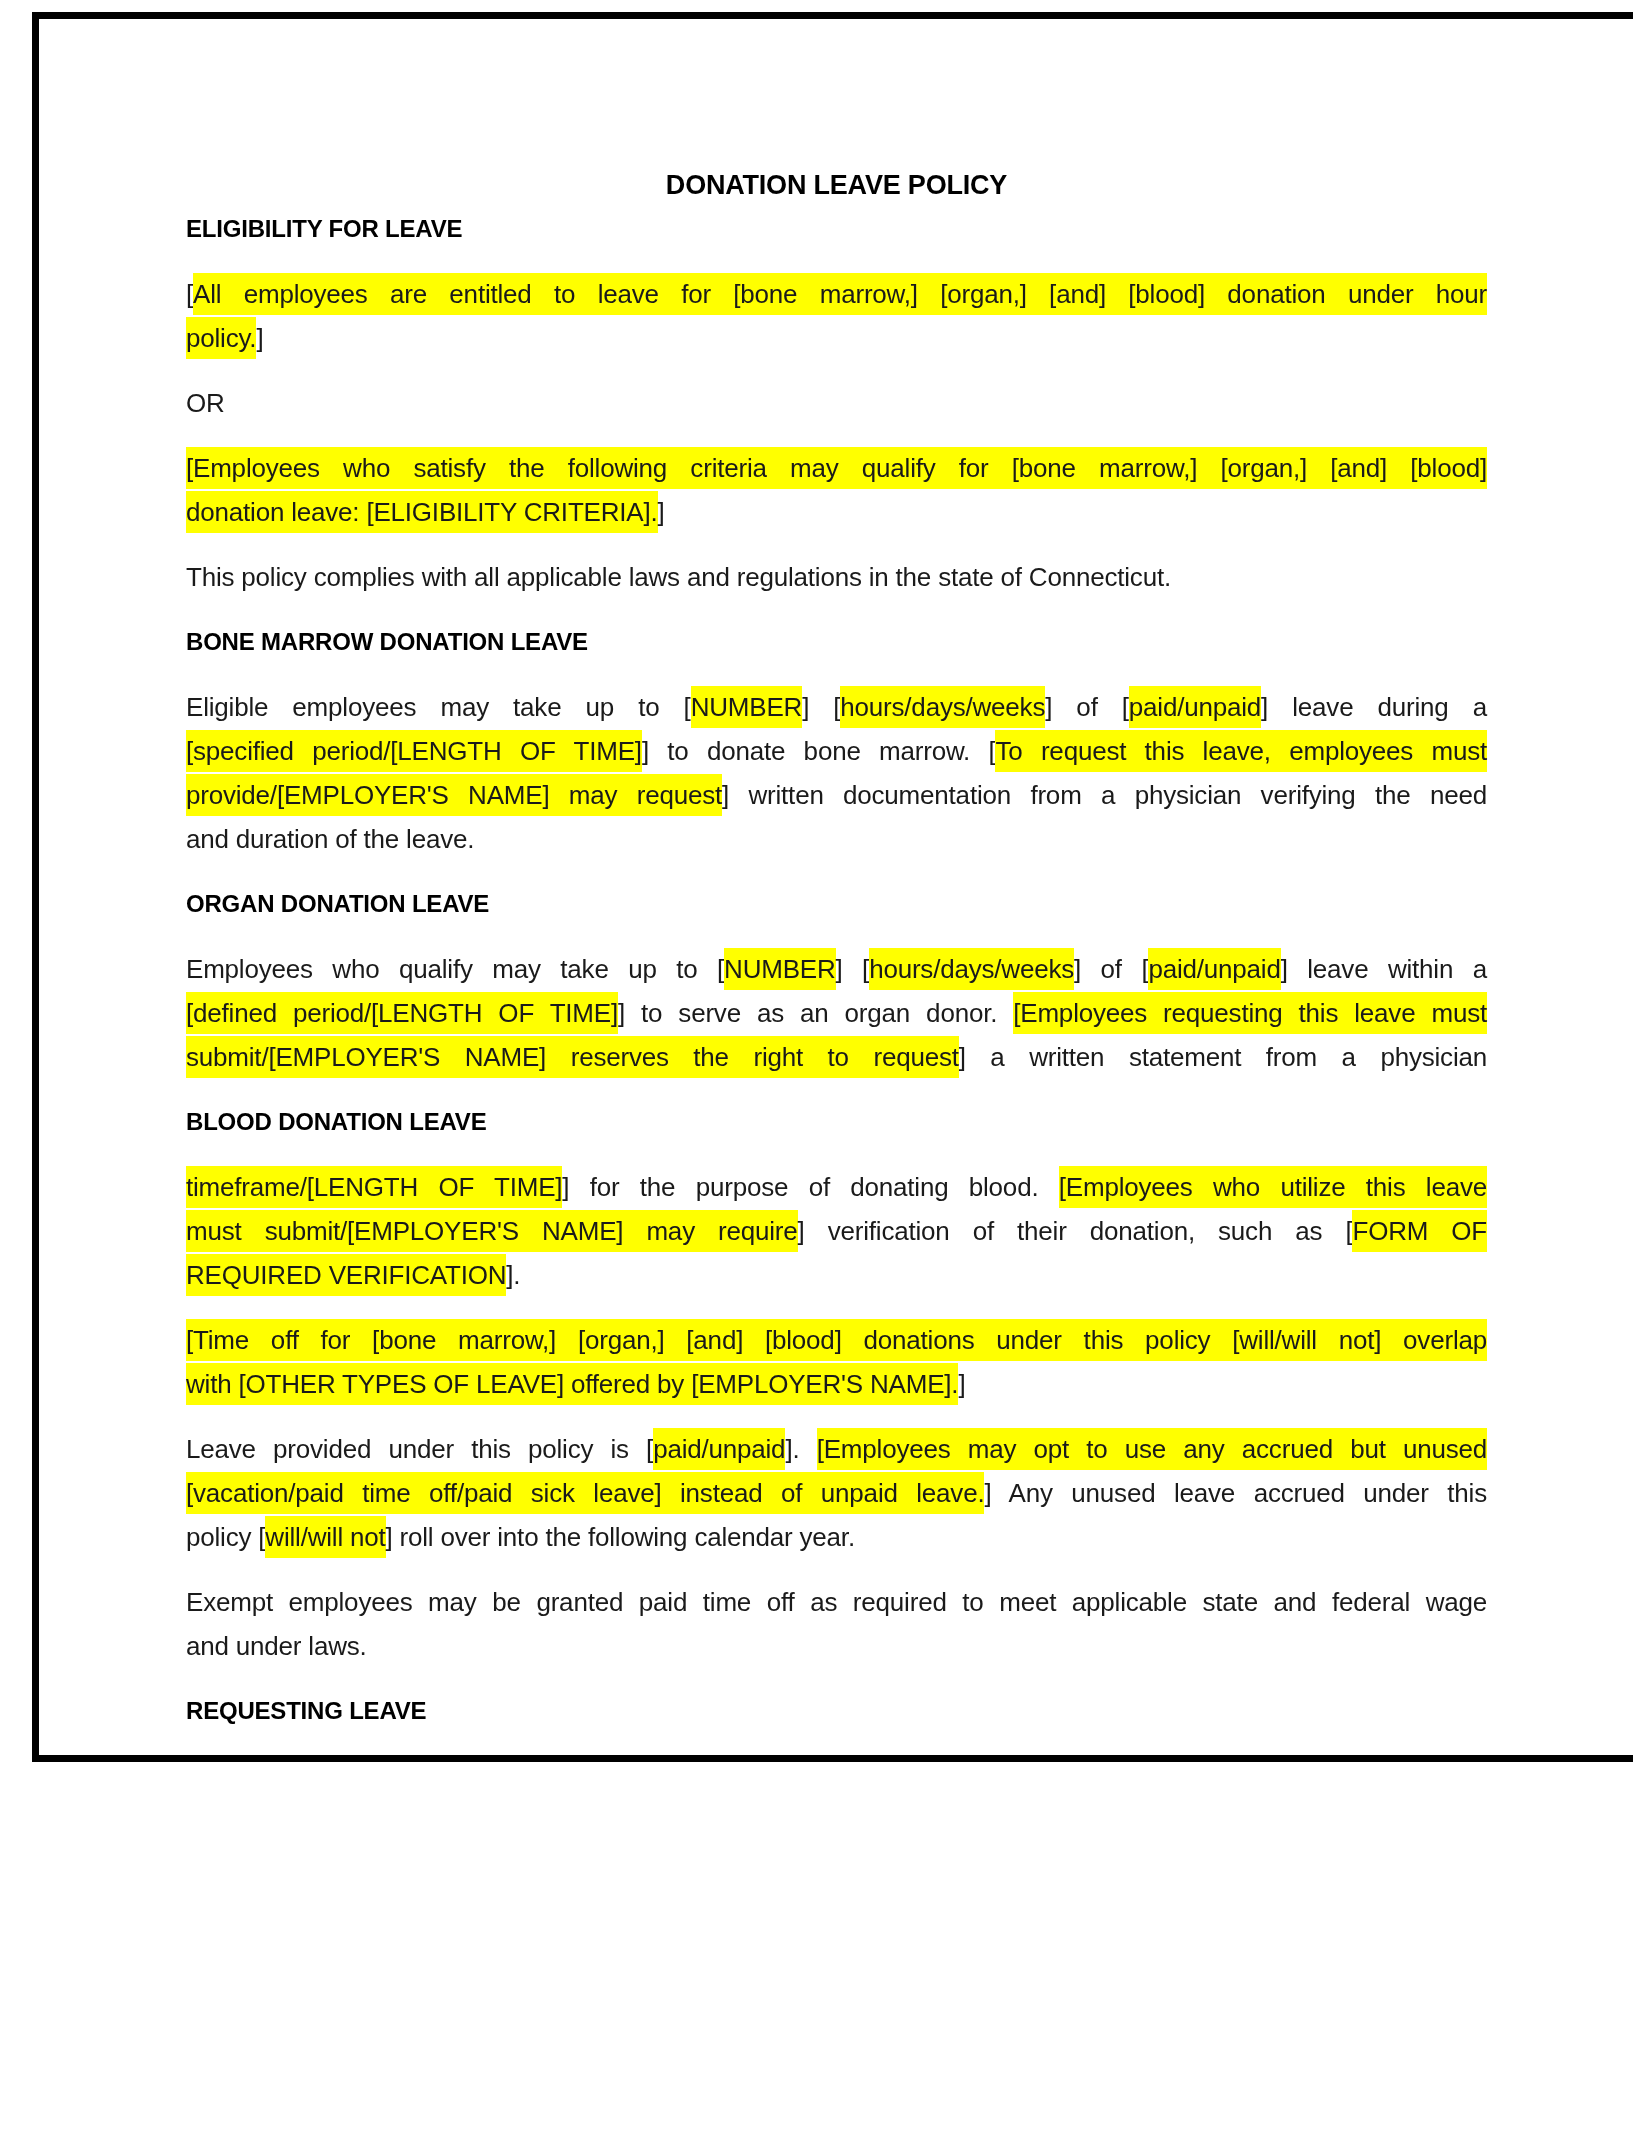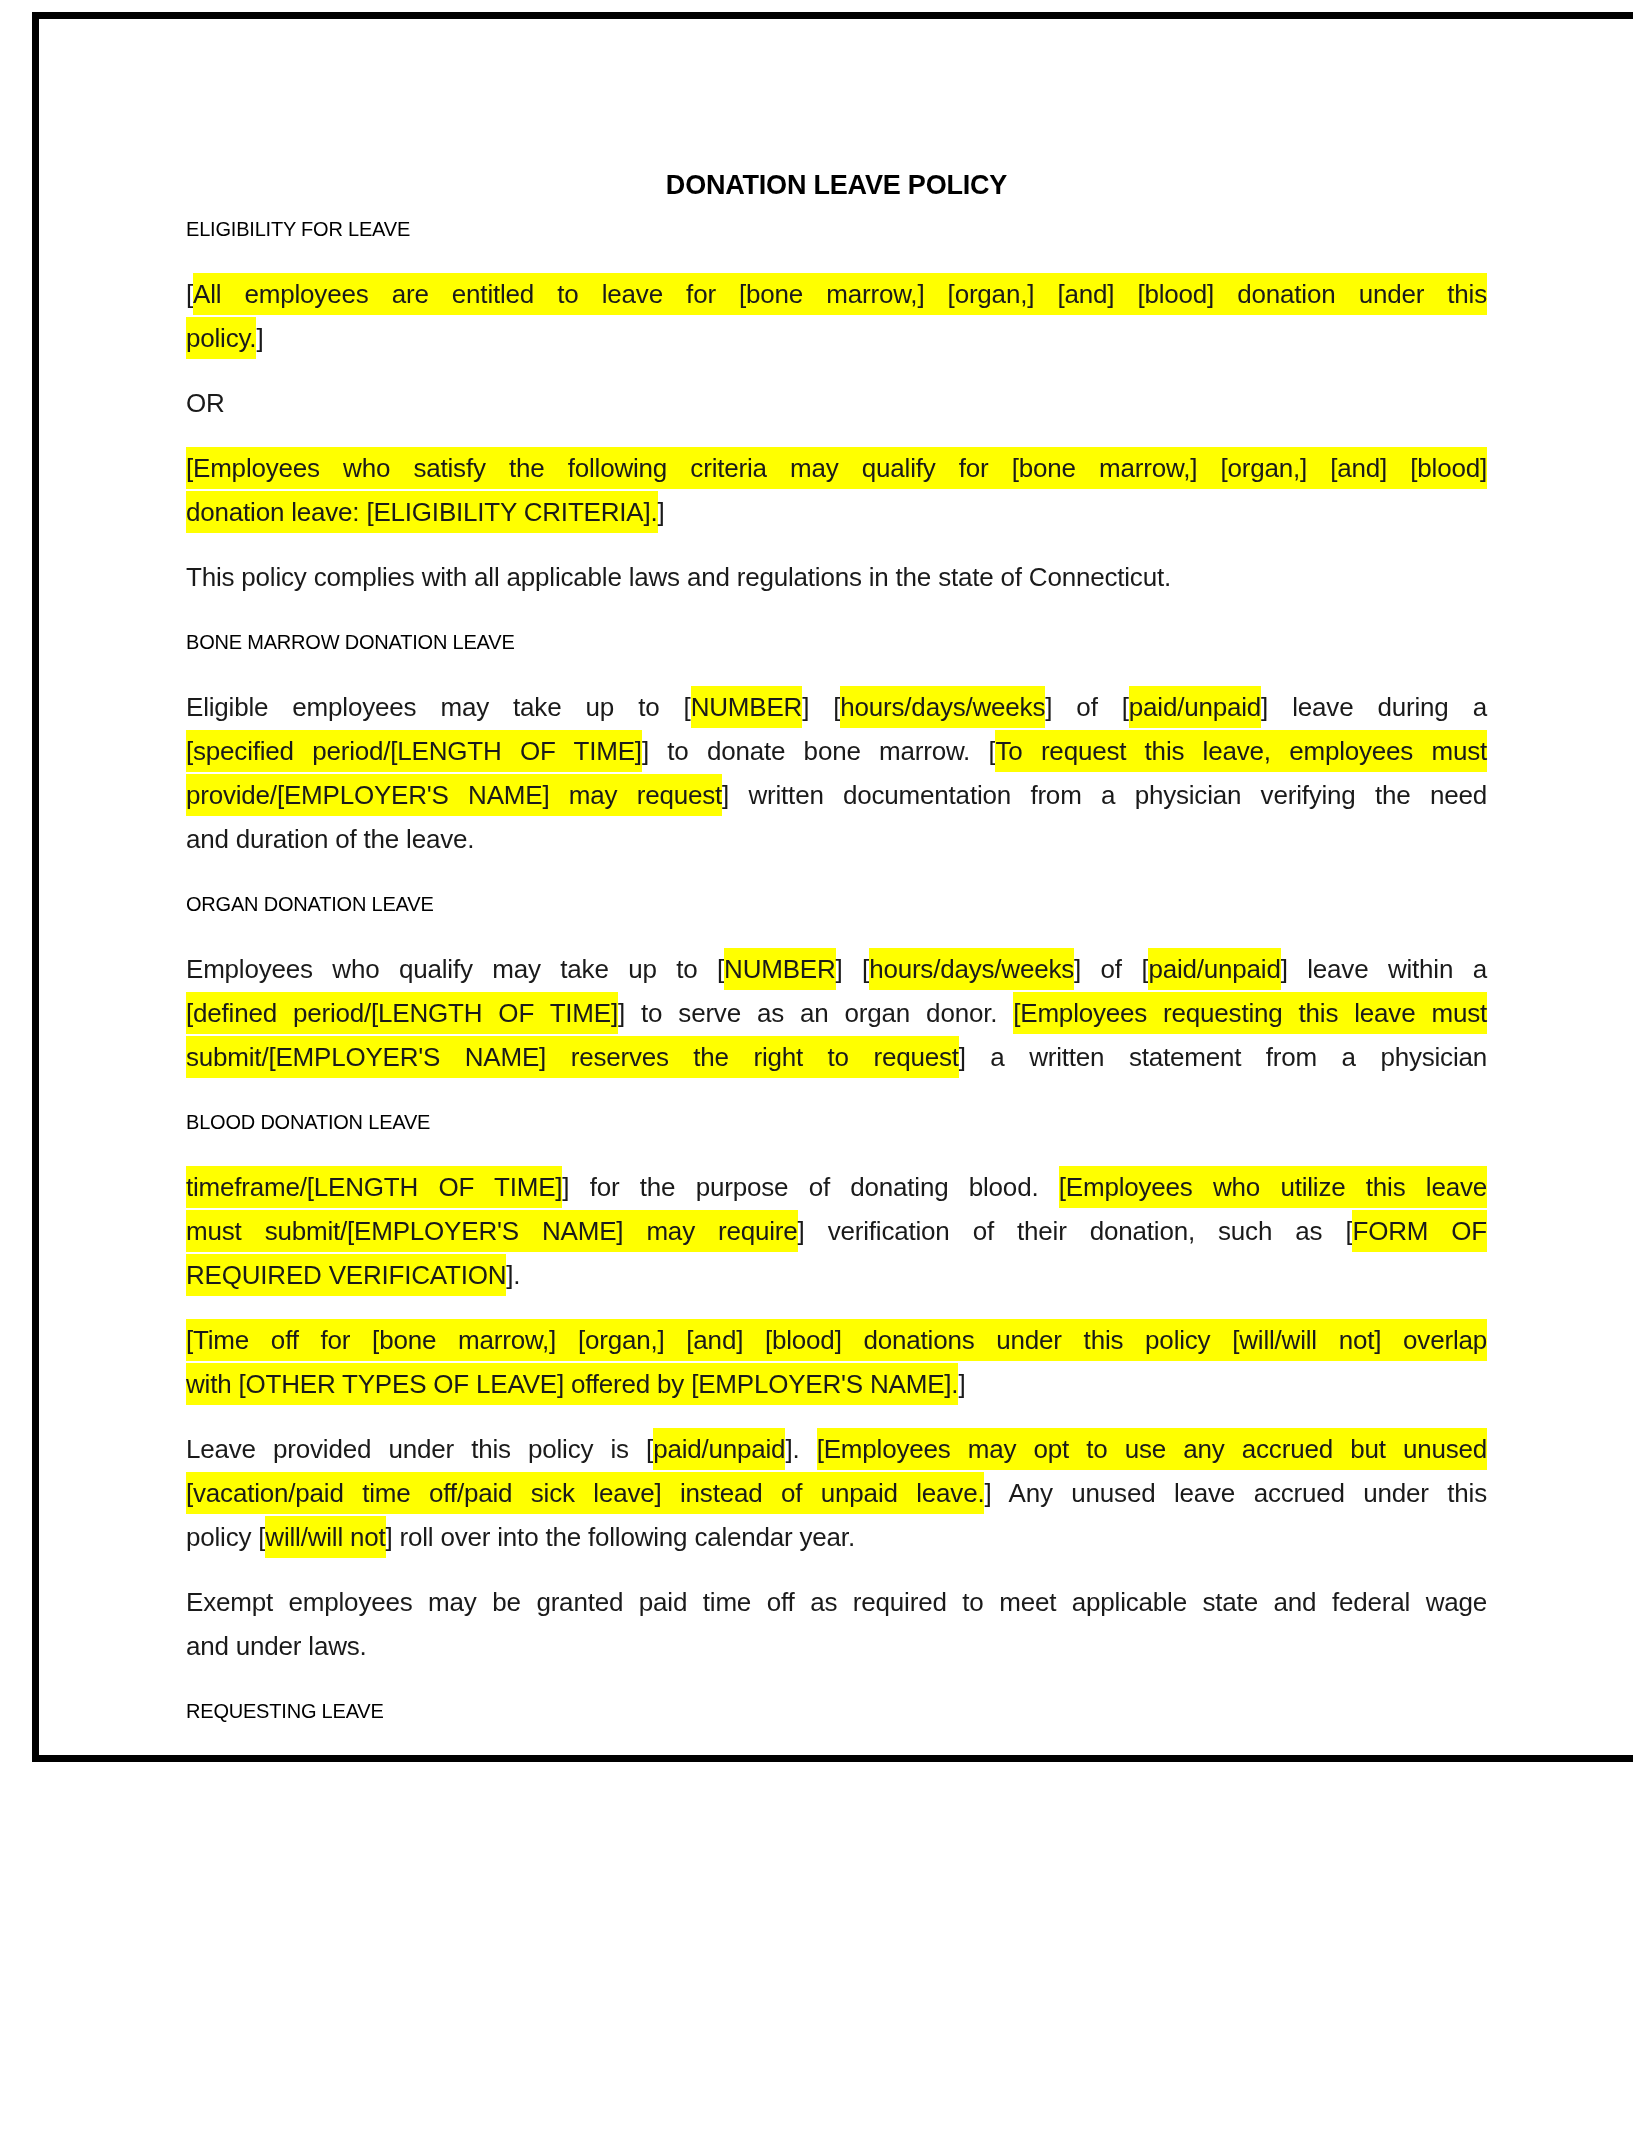--- a/index.html
+++ b/index.html
@@ -37,22 +37,22 @@
   }
   .doc-title {
     margin: 163px 0 0 0;
     font-size: 27px;
     font-weight: bold;
     color: #000000;
     text-align: center;
     line-height: 44px;
   }
   .heading {
-    font-size: 20px;
-    font-weight: normal;
+    font-size: 24px;
+    font-weight: bold;
     color: #000000;
     line-height: 44px;
     margin: 0;
   }
   .para { margin: 0; }
   .block + .block { margin-top: 21px; }
   .jline {
     text-align: justify;
     text-align-last: justify;
   }
@@ -75,21 +75,21 @@
 </head>
 <body>
 
 <div class="page">
   <div class="frame"></div>
   <div class="content">
     <h1 class="doc-title block">DONATION LEAVE POLICY</h1>
     <div>
         <h2 class="heading block">ELIGIBILITY FOR LEAVE</h2>
         <div class="para block">
-          <div class="jline"><span class="plain">[</span><mark class="hl">All employees are entitled to leave for [bone marrow,] [organ,] [and] [blood] donation under this</mark></div>
+          <div class="jline"><span class="plain">[</span><mark class="hl">All employees are entitled to leave for [bone marrow,] [organ,] [and] [blood] donation under hour</mark></div>
           <div class="jline last"><mark class="hl">policy.</mark><span class="plain">]</span></div>
         </div>
         <div class="para block">
           <div class="jline last"><span class="plain">OR</span></div>
         </div>
         <div class="para block">
           <div class="jline"><mark class="hl">[Employees who satisfy the following criteria may qualify for [bone marrow,] [organ,] [and] [blood]</mark></div>
           <div class="jline last"><mark class="hl">donation leave: [ELIGIBILITY CRITERIA].</mark><span class="plain">]</span></div>
         </div>
         <div class="para block">

